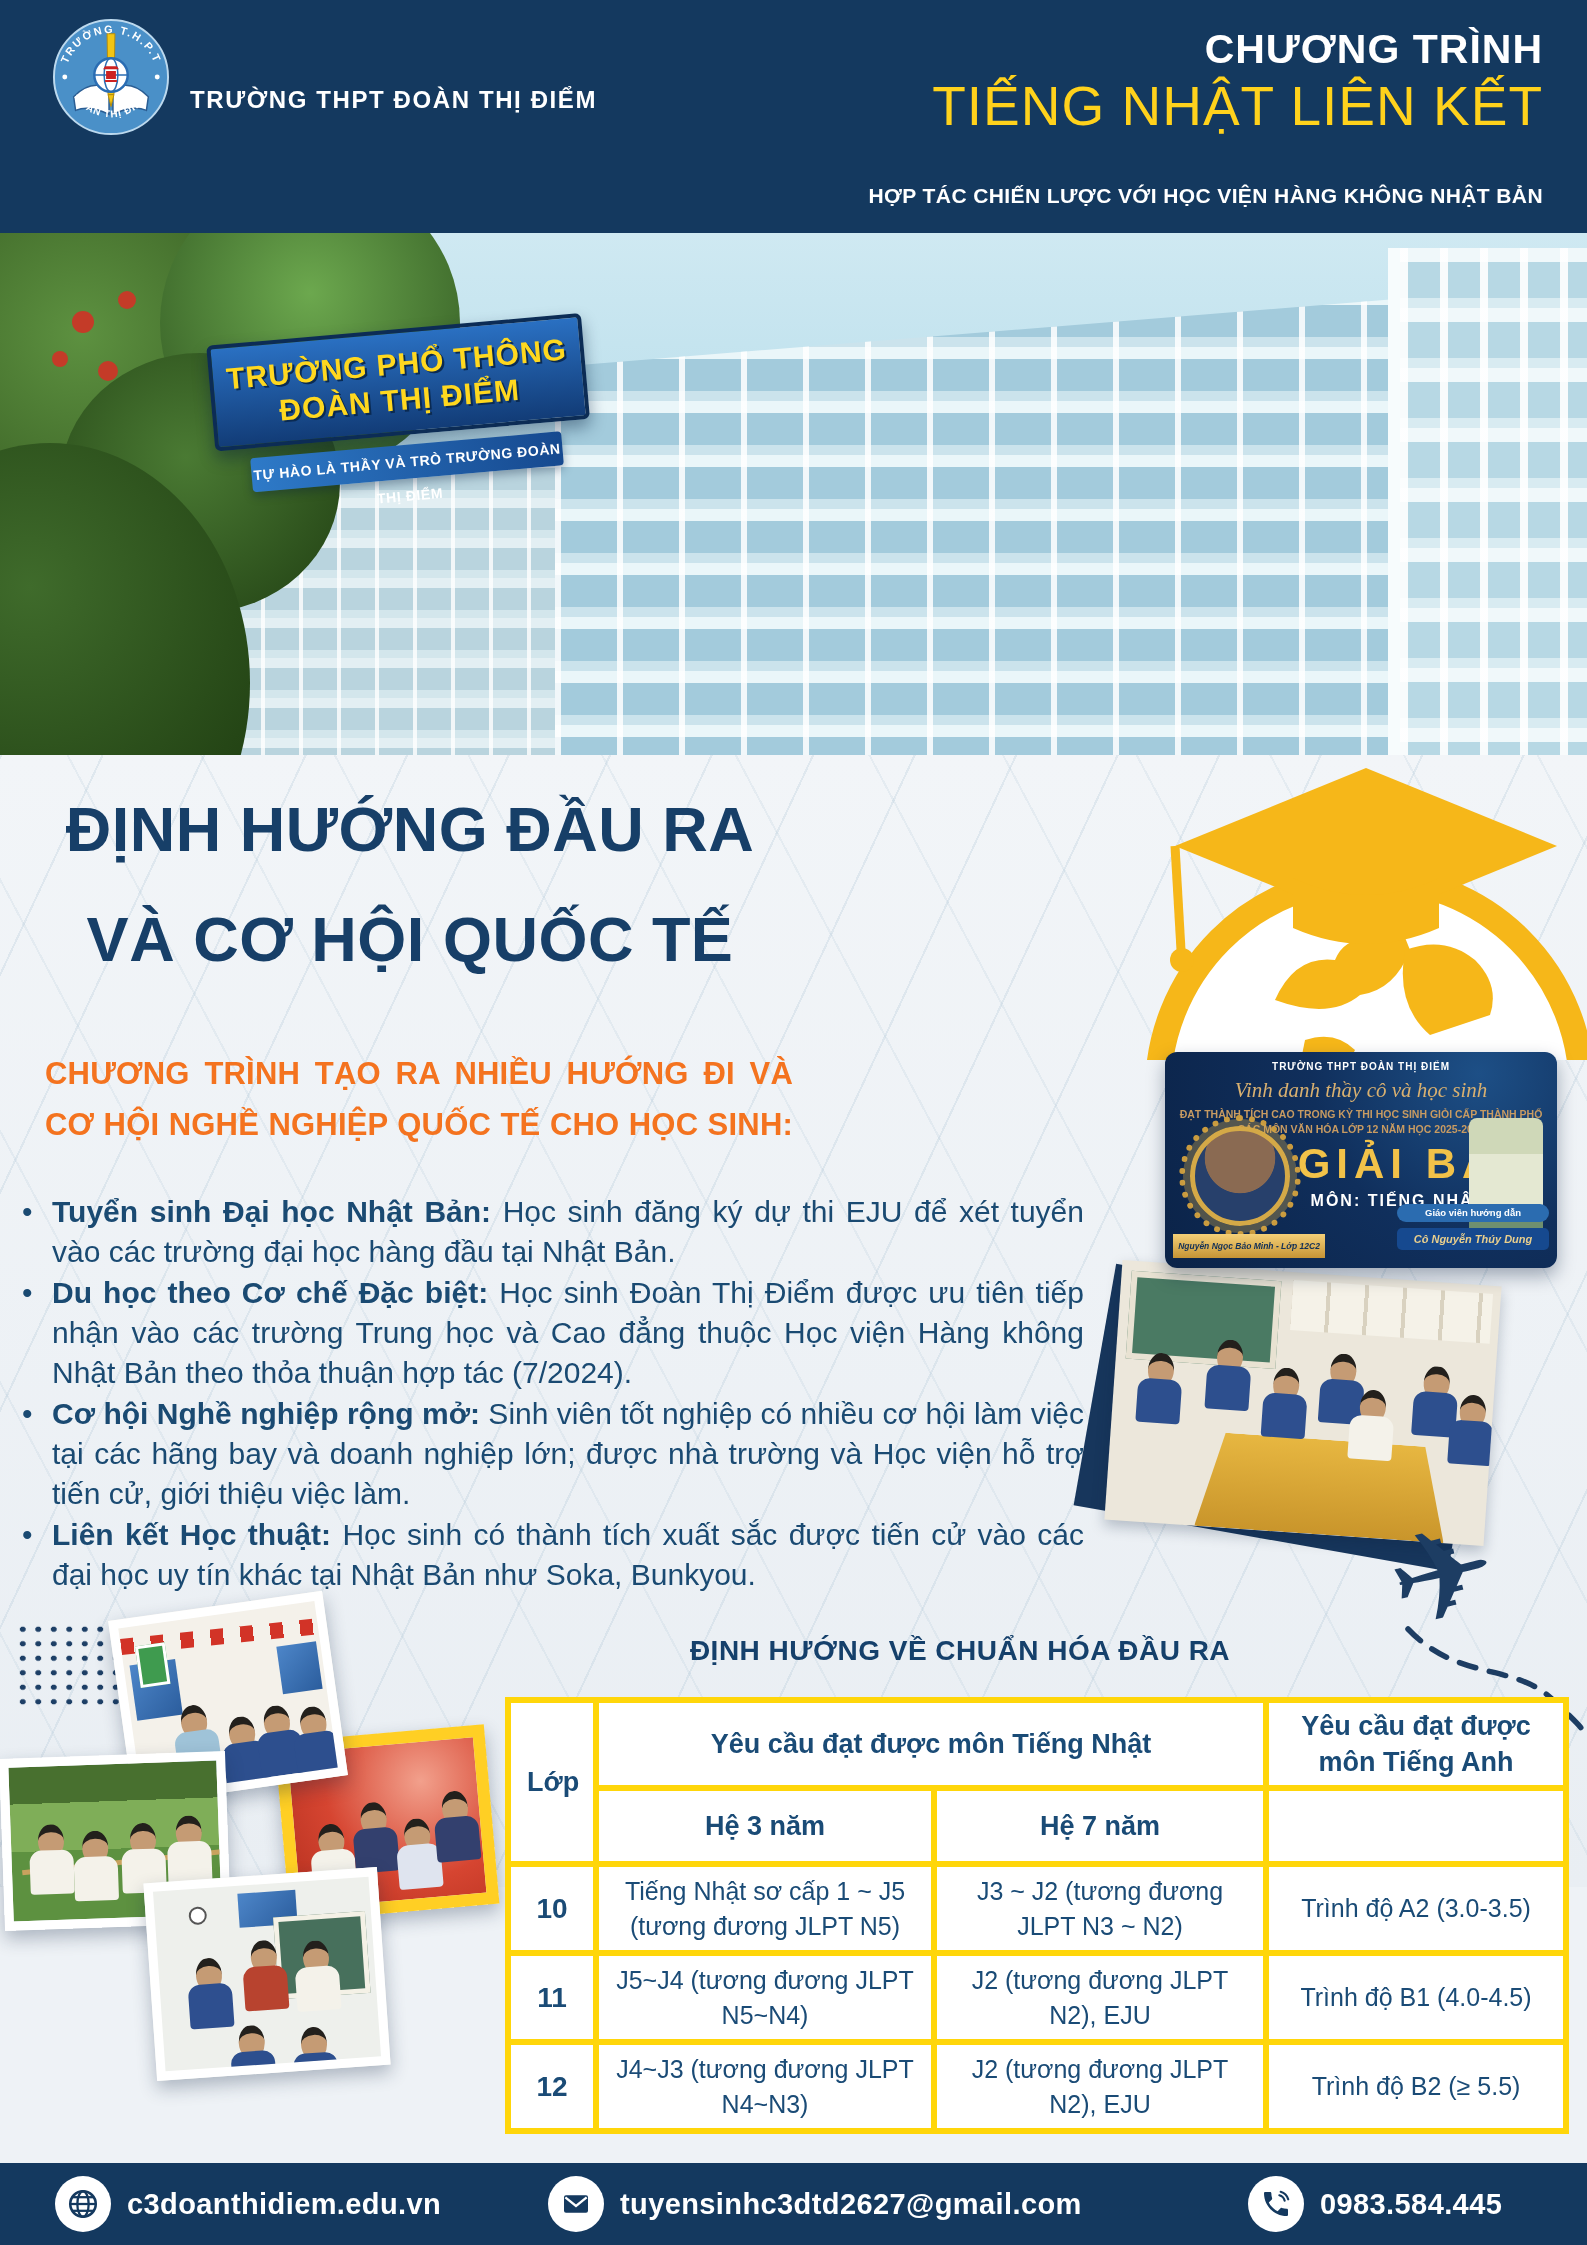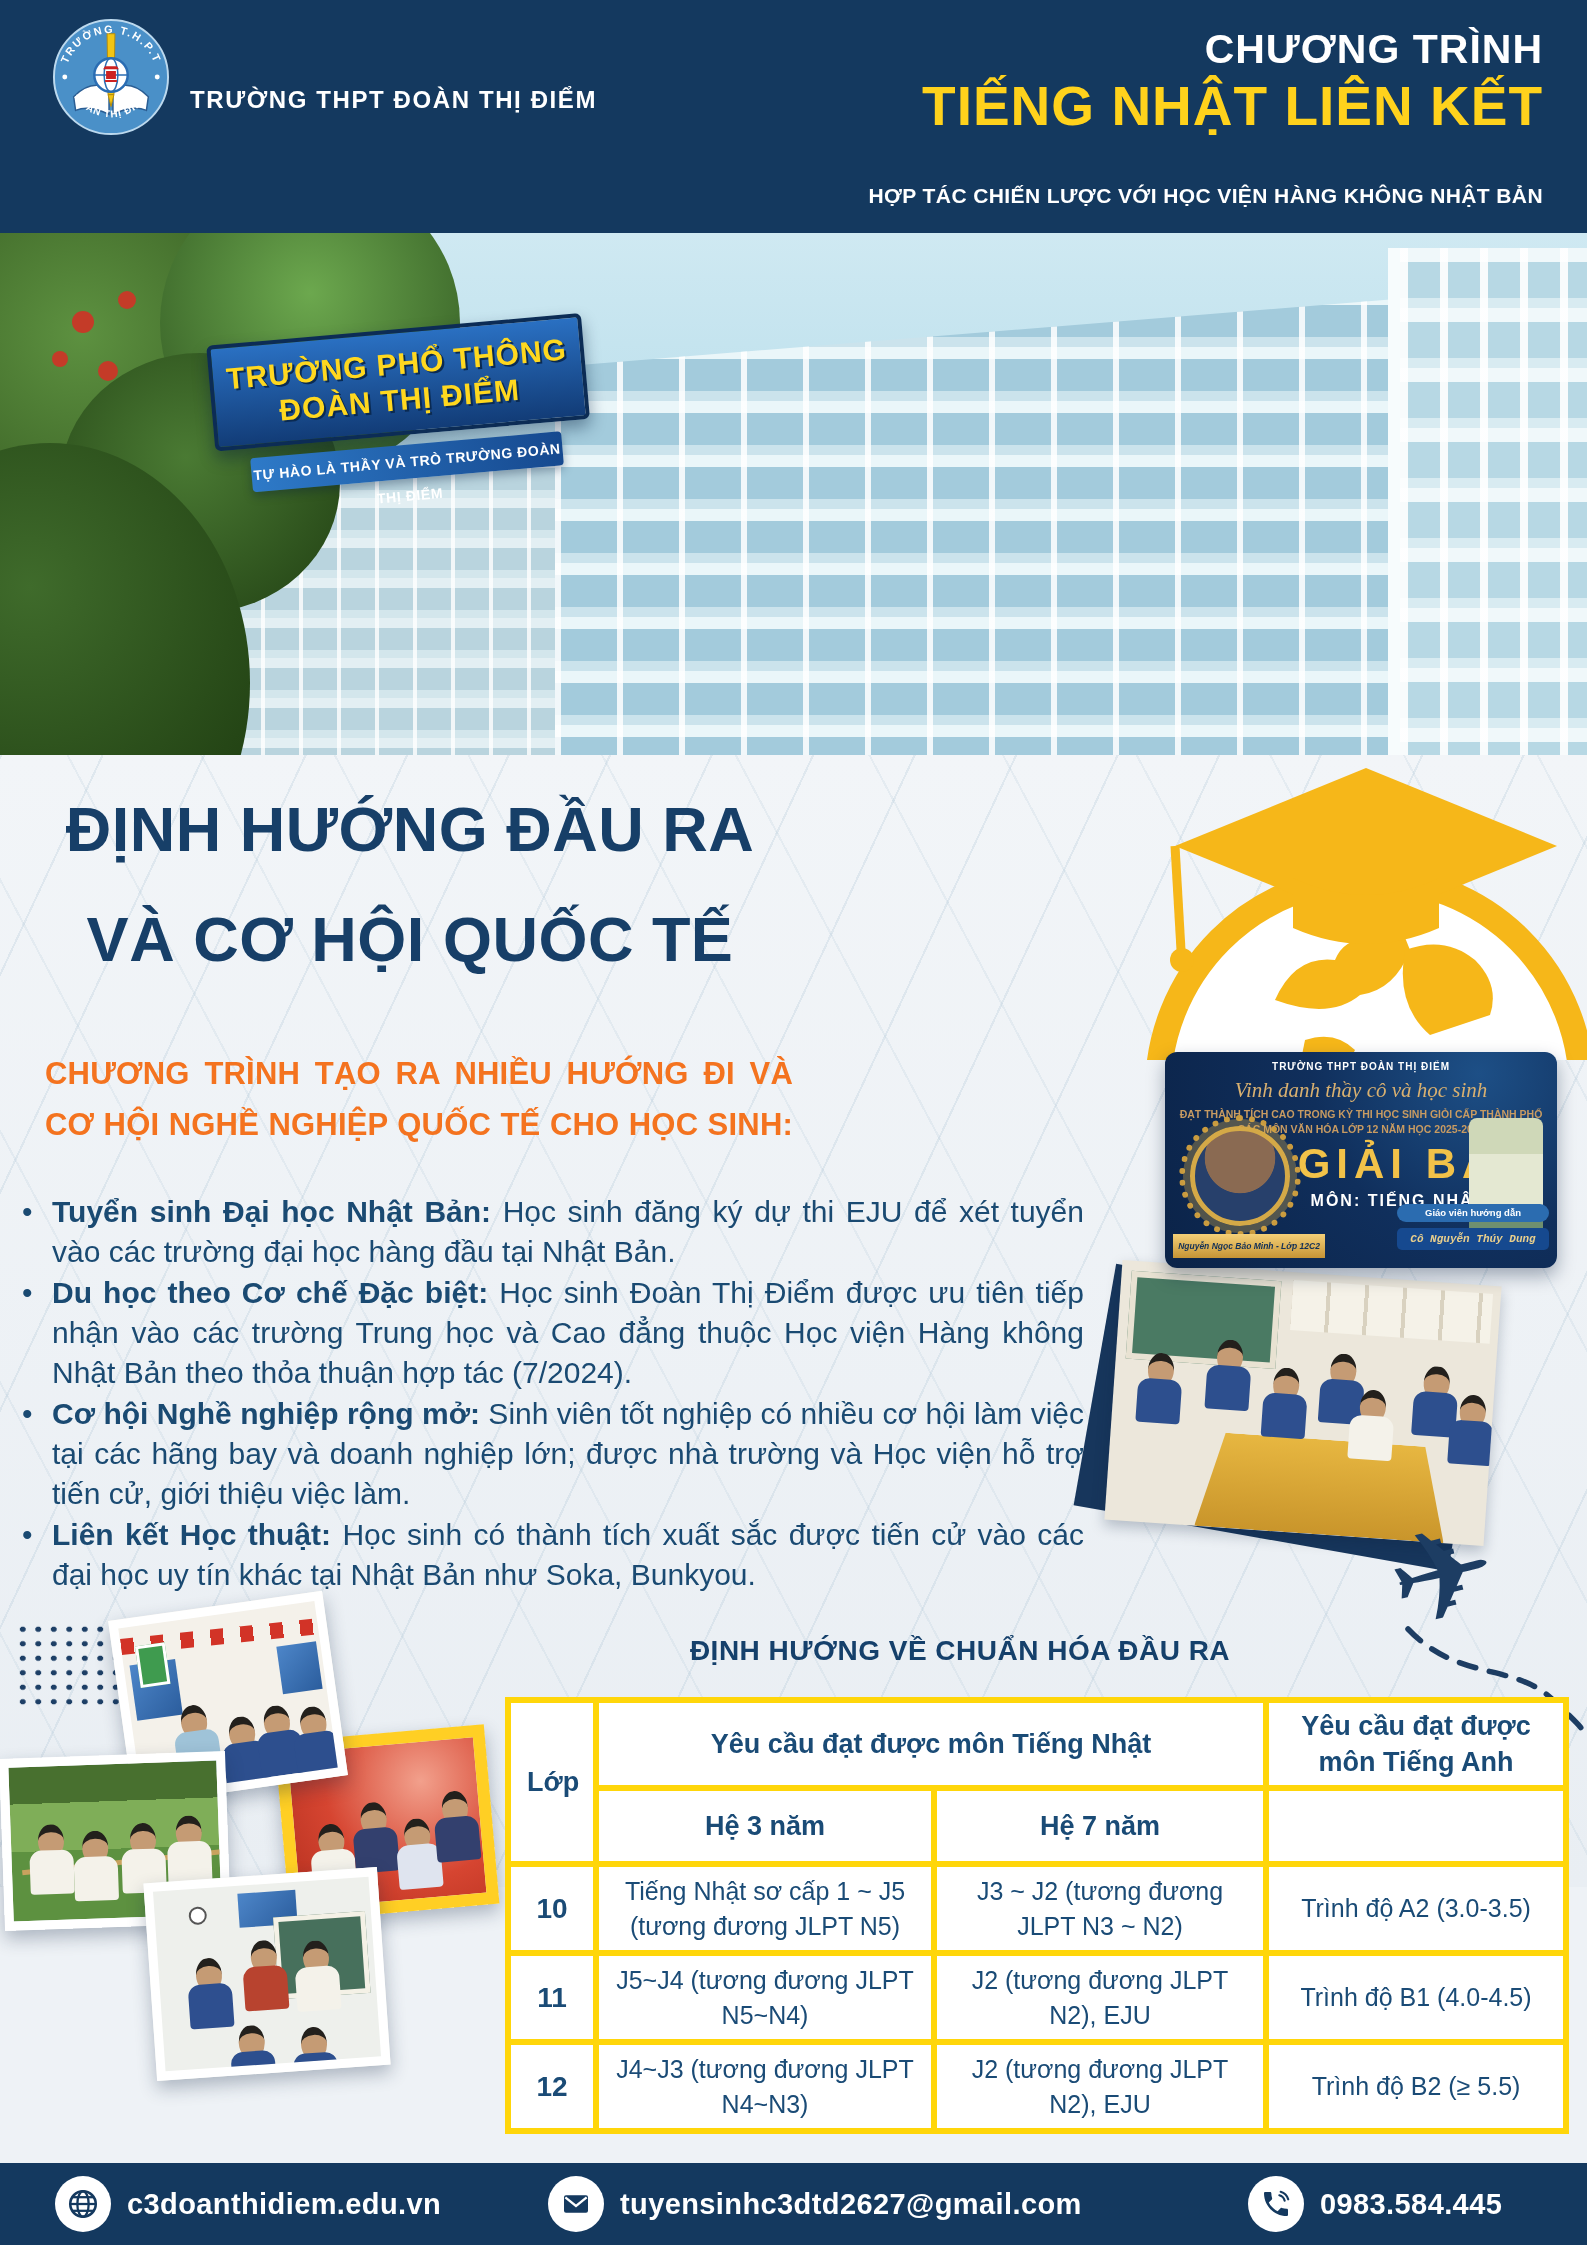--- a/index.html
+++ b/index.html
@@ -5,21 +5,21 @@
   *{margin:0;padding:0;box-sizing:border-box}
   html,body{width:1587px;height:2245px}
   body{font-family:"Liberation Sans","DejaVu Sans",sans-serif;position:relative;overflow:hidden;background:#eef2f6}
   .abs{position:absolute}
 
   
   .hdr{top:0;left:0;width:1587px;height:233px;background:#14395f;z-index:5}
   .logo-wrap{left:52px;top:18px;width:118px;height:118px}
   .school-name{left:190px;top:86px;color:#fff;font-size:24px;font-weight:700;letter-spacing:1.6px}
   .kicker{right:44px;top:26px;width:900px;text-align:right;color:#fff;font-size:41px;font-weight:800;letter-spacing:1px}
-  .prog-title{right:44px;top:74px;width:1100px;text-align:right;color:#ffd21c;font-size:55px;font-weight:700;letter-spacing:1px}
+  .prog-title{right:44px;top:74px;width:1100px;text-align:right;color:#ffd21c;font-size:55px;font-weight:400;letter-spacing:1px}
   .prog-sub{right:44px;top:184px;width:1100px;text-align:right;color:#fff;font-size:21px;font-weight:700;letter-spacing:.4px}
 
   
   .hero{top:233px;left:0;width:1587px;height:522px;overflow:hidden;background:linear-gradient(180deg,#cfe9f2 0%,#b5dcea 55%,#a7d2e2 100%)}
   .bld{position:absolute;border:0}
   .bld-main{left:555px;top:60px;width:915px;height:462px;clip-path:polygon(0 16%,100% 0,100% 100%,0 100%);
     background:
       repeating-linear-gradient(90deg,rgba(255,255,255,.85) 0 6px,rgba(255,255,255,0) 6px 62px),
       repeating-linear-gradient(180deg,#eaf6f9 0 12px,#a3cbdc 12px 44px,#cbe3ec 44px 54px);}
   .bld-right{left:1400px;top:15px;width:187px;height:507px;
@@ -77,21 +77,21 @@
             border:5px solid #d4a947;box-shadow:0 0 0 7px rgba(212,169,71,.35)}
   .aw-laurel{position:absolute;left:14px;top:63px;width:122px;height:122px;border-radius:50%;border:6px dotted #c99b3f}
   .aw-stuband{position:absolute;left:8px;top:182px;width:152px;height:24px;background:linear-gradient(180deg,#f4d077,#c69435);
               border-radius:0;color:#123058;font-size:8.5px;font-weight:700;font-style:italic;text-align:center;line-height:24px}
   .aw-tphoto{position:absolute;right:14px;top:66px;width:74px;height:120px;border-radius:8px;
              background:linear-gradient(180deg,#cfd8b8 0 30%,#e4e8d2 30% 75%,#6f8f6f 75%)}
   .aw-tlabel{position:absolute;right:8px;top:152px;width:152px;height:18px;background:#2b6cb0;border-radius:9px;
              color:#fff;font-size:9.5px;font-weight:700;text-align:center;line-height:18px}
   .aw-tname{position:absolute;right:8px;top:176px;width:152px;height:22px;background:#16498f;border-radius:5px;
             color:#e9cf8d;font-style:italic;font-size:11px;font-weight:700;text-align:center;line-height:22px;
-            font-family:Liberation Mono, monospace}
+            font-family:Liberation Sans, sans-serif}
   .sp-back{left:1092px;top:540px;width:380px;height:245px;background:#17365c;transform:rotate(10deg)}
   .sphoto{left:1113px;top:518px;width:380px;height:260px;background:#ece7db;transform:rotate(4deg);overflow:hidden;
           box-shadow:0 6px 14px rgba(10,30,60,.25);z-index:2}
   .board{position:absolute;left:10px;top:10px;width:150px;height:88px;background:#4a7a63;border:6px solid #e8e2d2}
   .papers{position:absolute;right:8px;top:8px;width:200px;height:50px;
           background:repeating-linear-gradient(90deg,#f5f2e8 0 34px,#d9d2c0 34px 38px)}
   .desk{position:absolute;left:90px;bottom:0;width:250px;height:95px;background:linear-gradient(180deg,#e7b741,#c9952b);
         clip-path:polygon(10% 0,90% 0,100% 100%,0 100%)}
   .fg{position:absolute;width:44px;height:70px}
   .fg::before{content:"";position:absolute;top:0;left:50%;transform:translateX(-50%);width:26px;height:26px;border-radius:50%;

